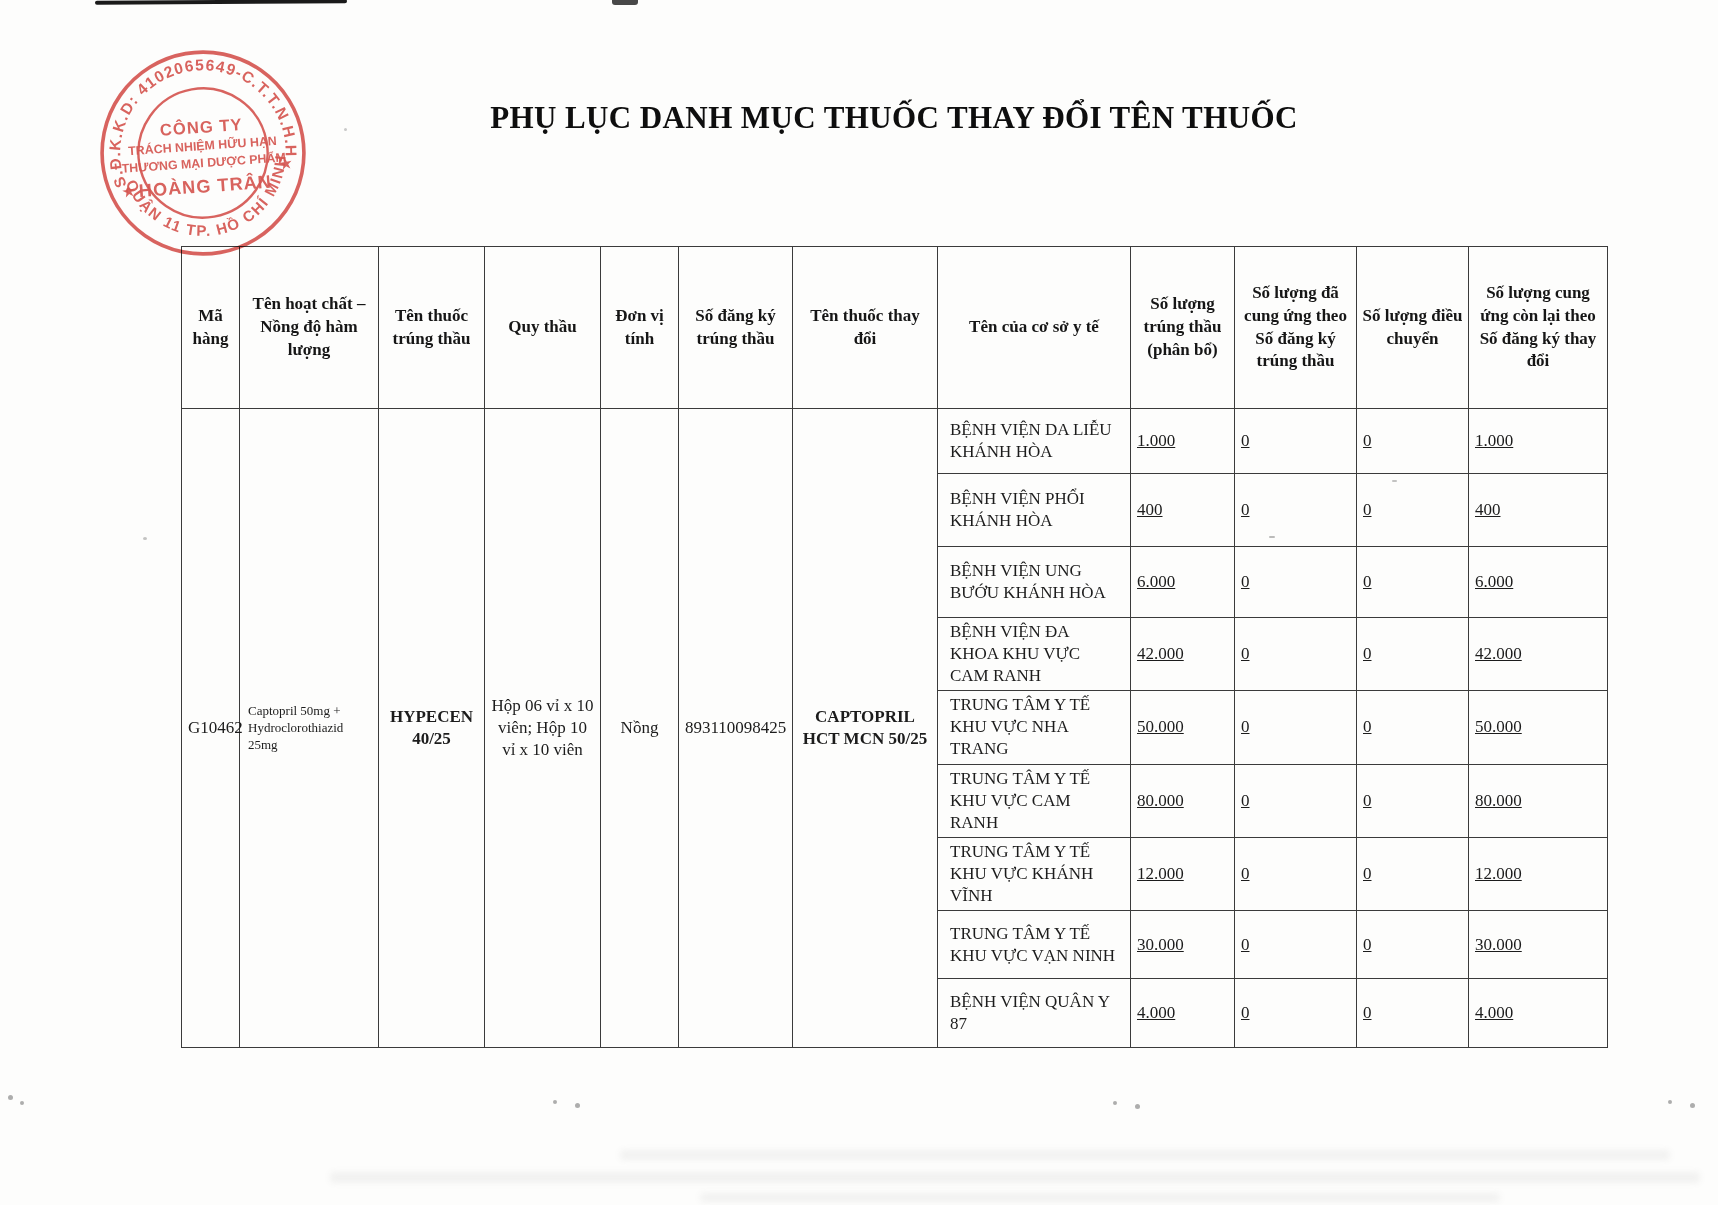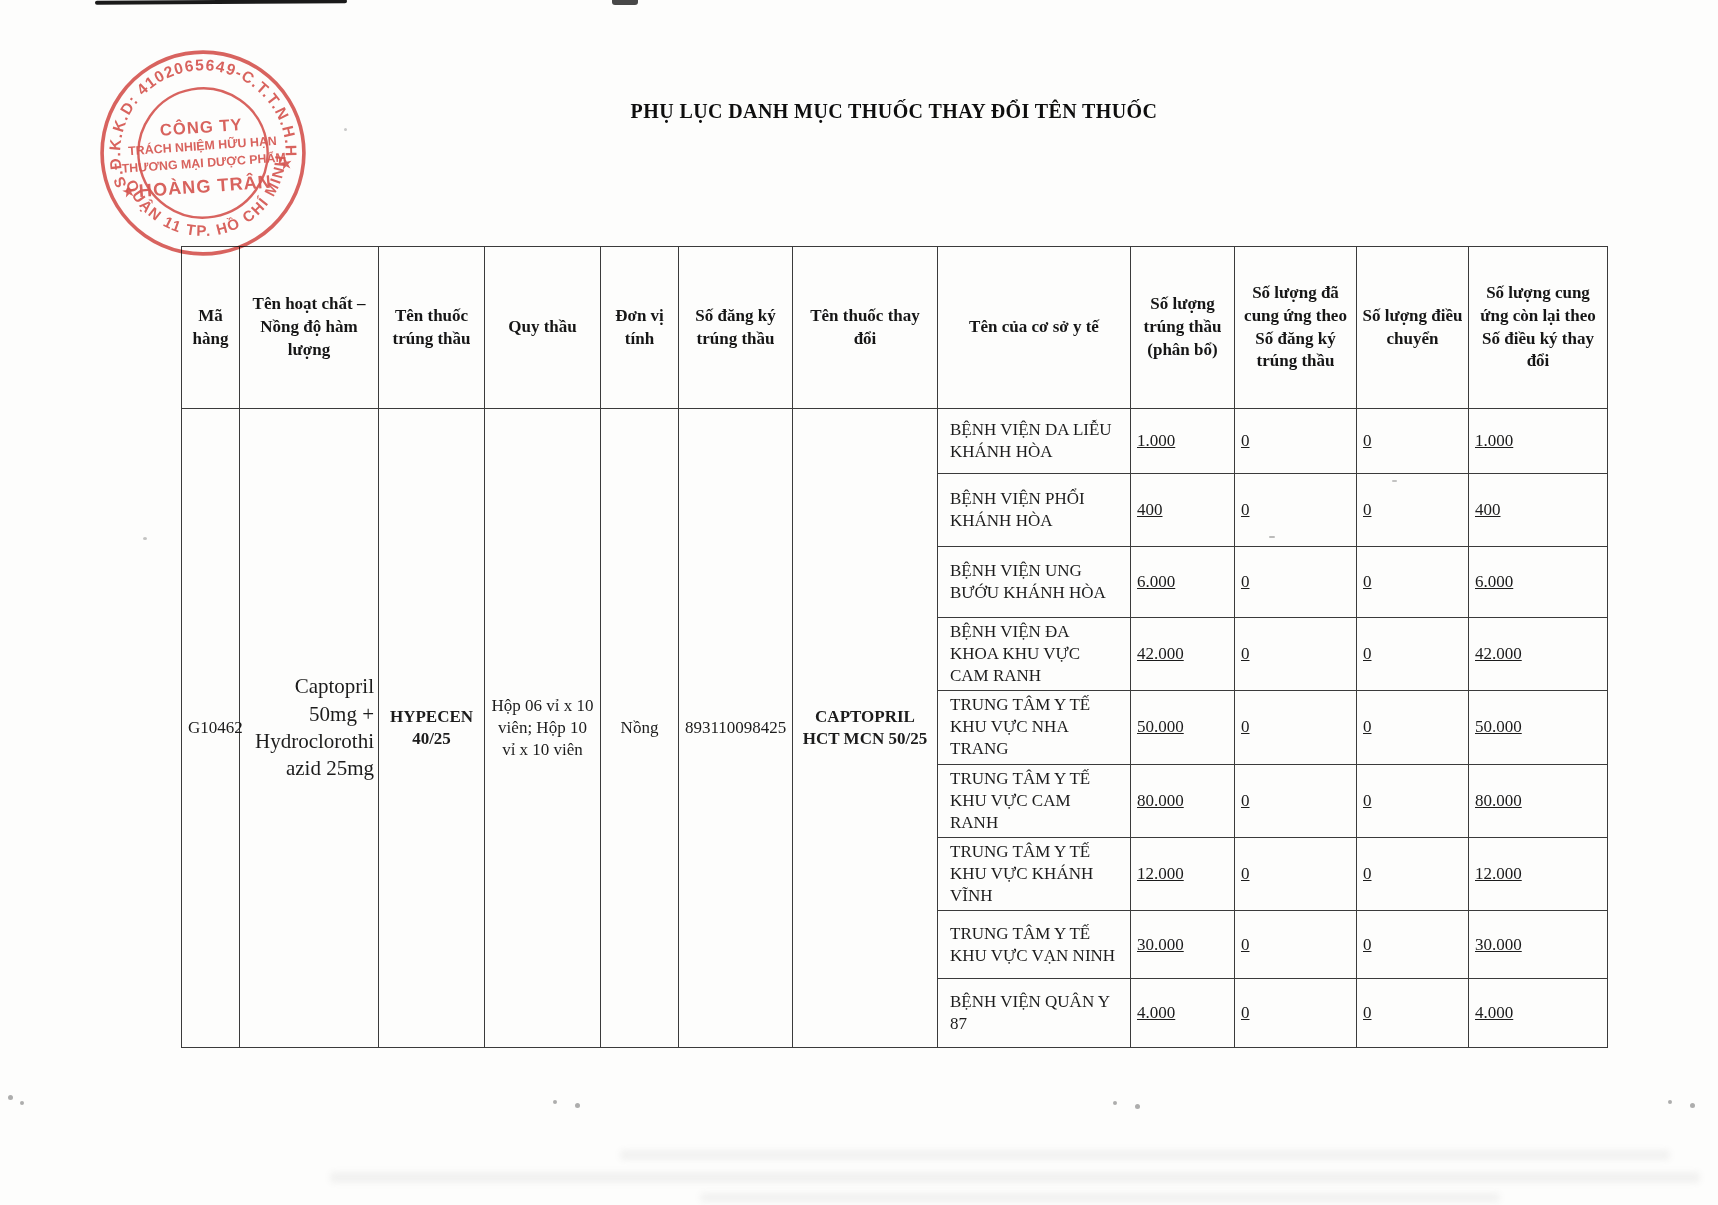--- a/index.html
+++ b/index.html
@@ -4,40 +4,40 @@
 <style>
   html,body { margin:0; padding:0; background:#e8e8e8; }
   .page {
     position:relative; width:1718px; height:1205px;
     background:#fdfdfc; overflow:hidden;
     font-family:"Liberation Serif","DejaVu Serif",serif;
     color:#1d1d1d;
   }
   
   .header-block { position:absolute; left:181px; top:100px; width:1426px; text-align:center; }
-  .doc-title { font-size:20px; font-weight:bold; letter-spacing:.4px; color:#0e0e0e; }
+  .doc-title { font-size:31px; font-weight:bold; letter-spacing:.4px; color:#0e0e0e; }
   .doc-subtitle { font-size:24px; font-style:italic; margin-top:7px; color:#141414; }
   
   .stamp { position:absolute; left:92px; top:42px; width:222px; height:222px;
            mix-blend-mode:multiply; opacity:.93; z-index:5; }
   .stamp text { font-family:"Liberation Sans","DejaVu Sans",sans-serif; font-weight:bold; }
   
   table.doc-table {
     position:absolute; left:181px; top:246px; width:1426px;
     border-collapse:collapse; table-layout:fixed;
     font-size:17px; z-index:2;
   }
   .doc-table th, .doc-table td { border:1.4px solid #3b3b3b; vertical-align:middle; }
   .doc-table th { font-weight:bold; text-align:center; padding:4px 5px; line-height:1.35; color:#161616; }
   .doc-table td { padding:3px 6px; line-height:1.3; color:#1c1c1c; }
   td.c { text-align:center; }
   td.l { text-align:left; padding-left:12px; padding-right:8px; }
   td.num { text-align:left; padding-right:13px;text-decoration:underline; }
   td.b { font-weight:bold; }
-  td.hoatchat { font-size:21px; padding-left:8px; padding-right:4px; overflow-wrap:anywhere;text-align:right; }
+  td.hoatchat { font-size:13px; padding-left:8px; padding-right:4px; overflow-wrap:anywhere; }
   
   .artifact { position:absolute; background:#1a1a1a; }
   .speck { position:absolute; width:5px; height:5px; border-radius:50%; background:#6b6b6b; opacity:.55; }
   .bleed { position:absolute; background:#8f8f8f; opacity:.10; filter:blur(3px); border-radius:4px; }
 </style>
 </head>
 <body>
 
 <div class="page">
 
@@ -94,21 +94,21 @@
         <th>Tên hoạt chất – Nồng độ hàm lượng</th>
         <th>Tên thuốc trúng thầu</th>
         <th>Quy thầu</th>
         <th>Đơn vị tính</th>
         <th>Số đăng ký trúng thầu</th>
         <th>Tên thuốc thay đổi</th>
         <th>Tên của cơ sở y tế</th>
         <th>Số lượng trúng thầu (phân bổ)</th>
         <th>Số lượng đã cung ứng theo Số đăng ký trúng thầu</th>
         <th>Số lượng điều chuyển</th>
-        <th>Số lượng cung ứng còn lại theo Số điều ký thay đổi</th>
+        <th>Số lượng cung ứng còn lại theo Số đăng ký thay đổi</th>
       </tr>
     </thead>
     <tbody>
       <tr style="height:65px">
         <td class="c" rowspan="9">G10462</td>
         <td class="l hoatchat" rowspan="9">Captopril 50mg + Hydroclorothiazid 25mg</td>
         <td class="c b" rowspan="9">HYPECEN 40/25</td>
         <td class="c" rowspan="9">Hộp 06 vỉ x 10 viên; Hộp 10 vỉ x 10 viên</td>
         <td class="c" rowspan="9">Nồng</td>
         <td class="c" rowspan="9">893110098425</td>

